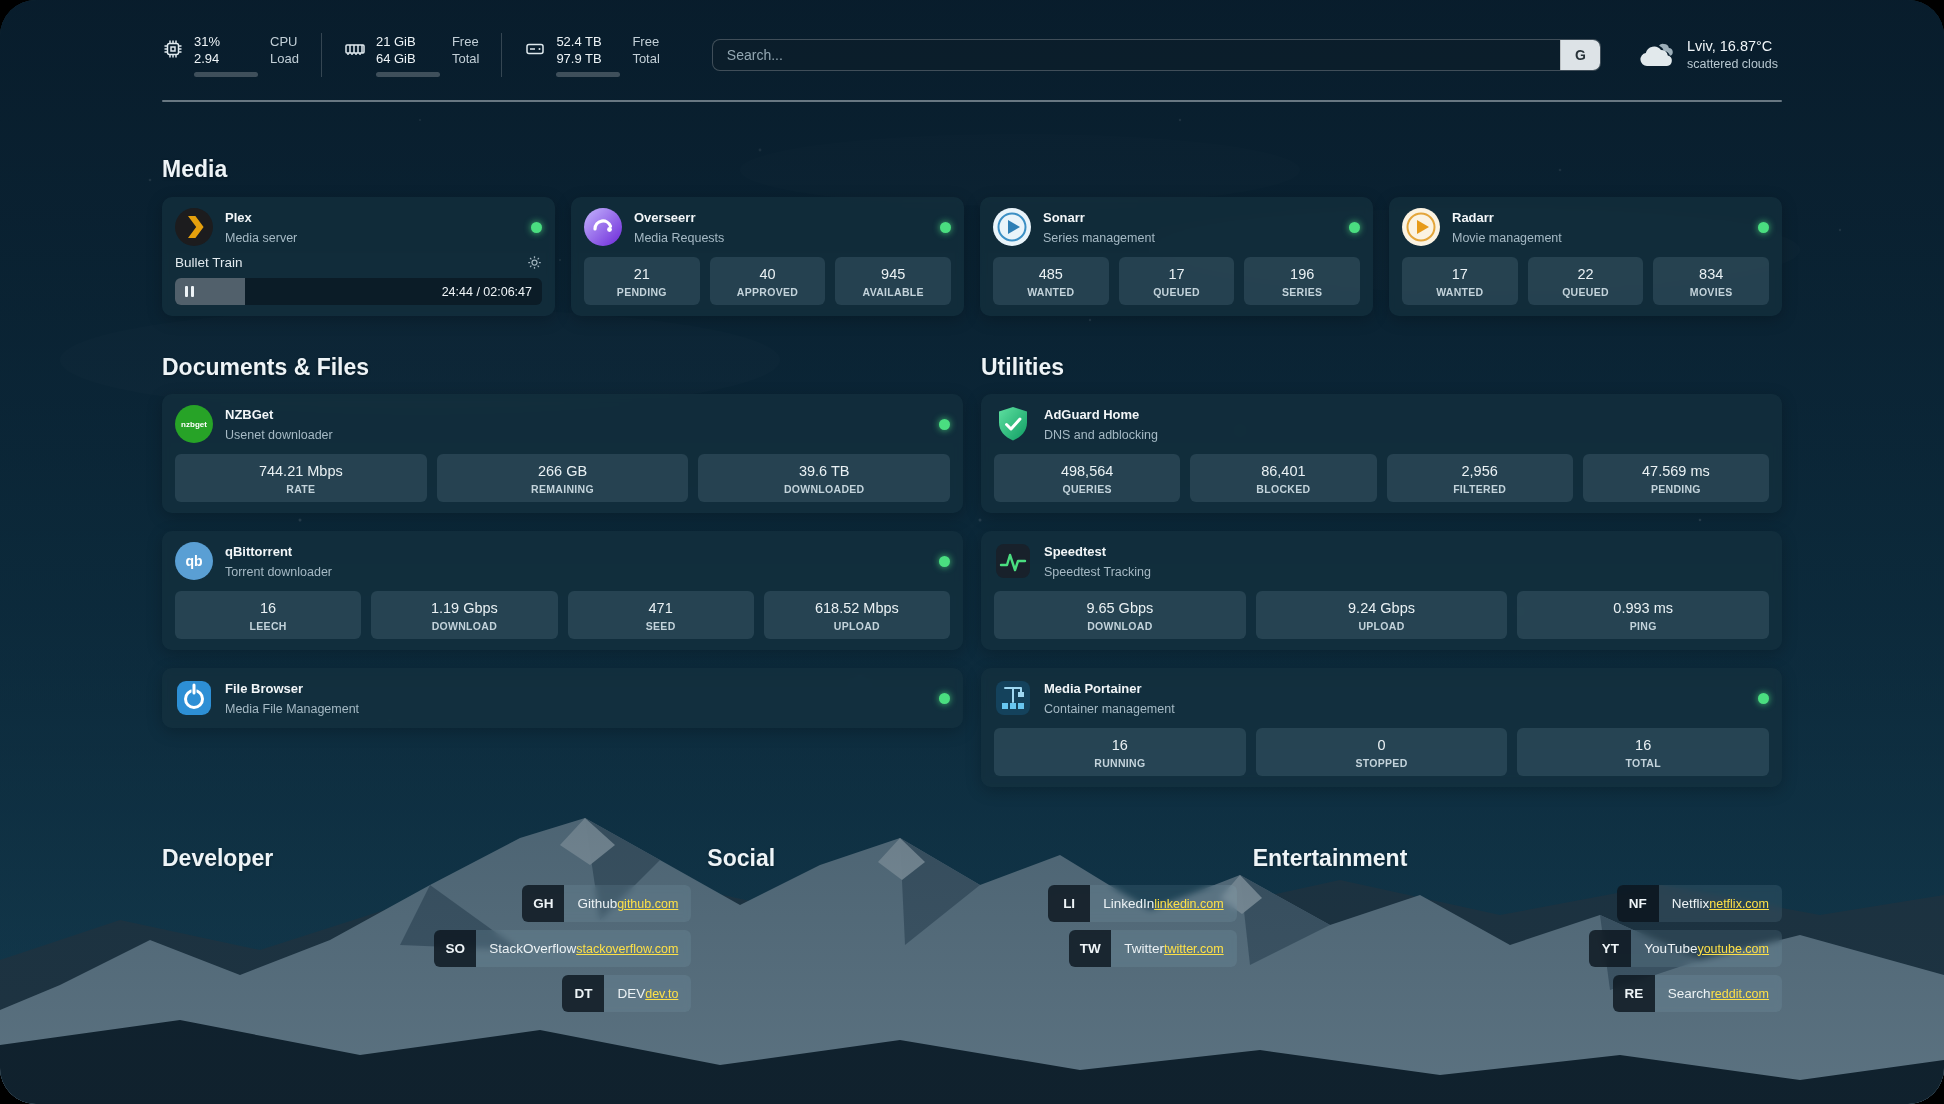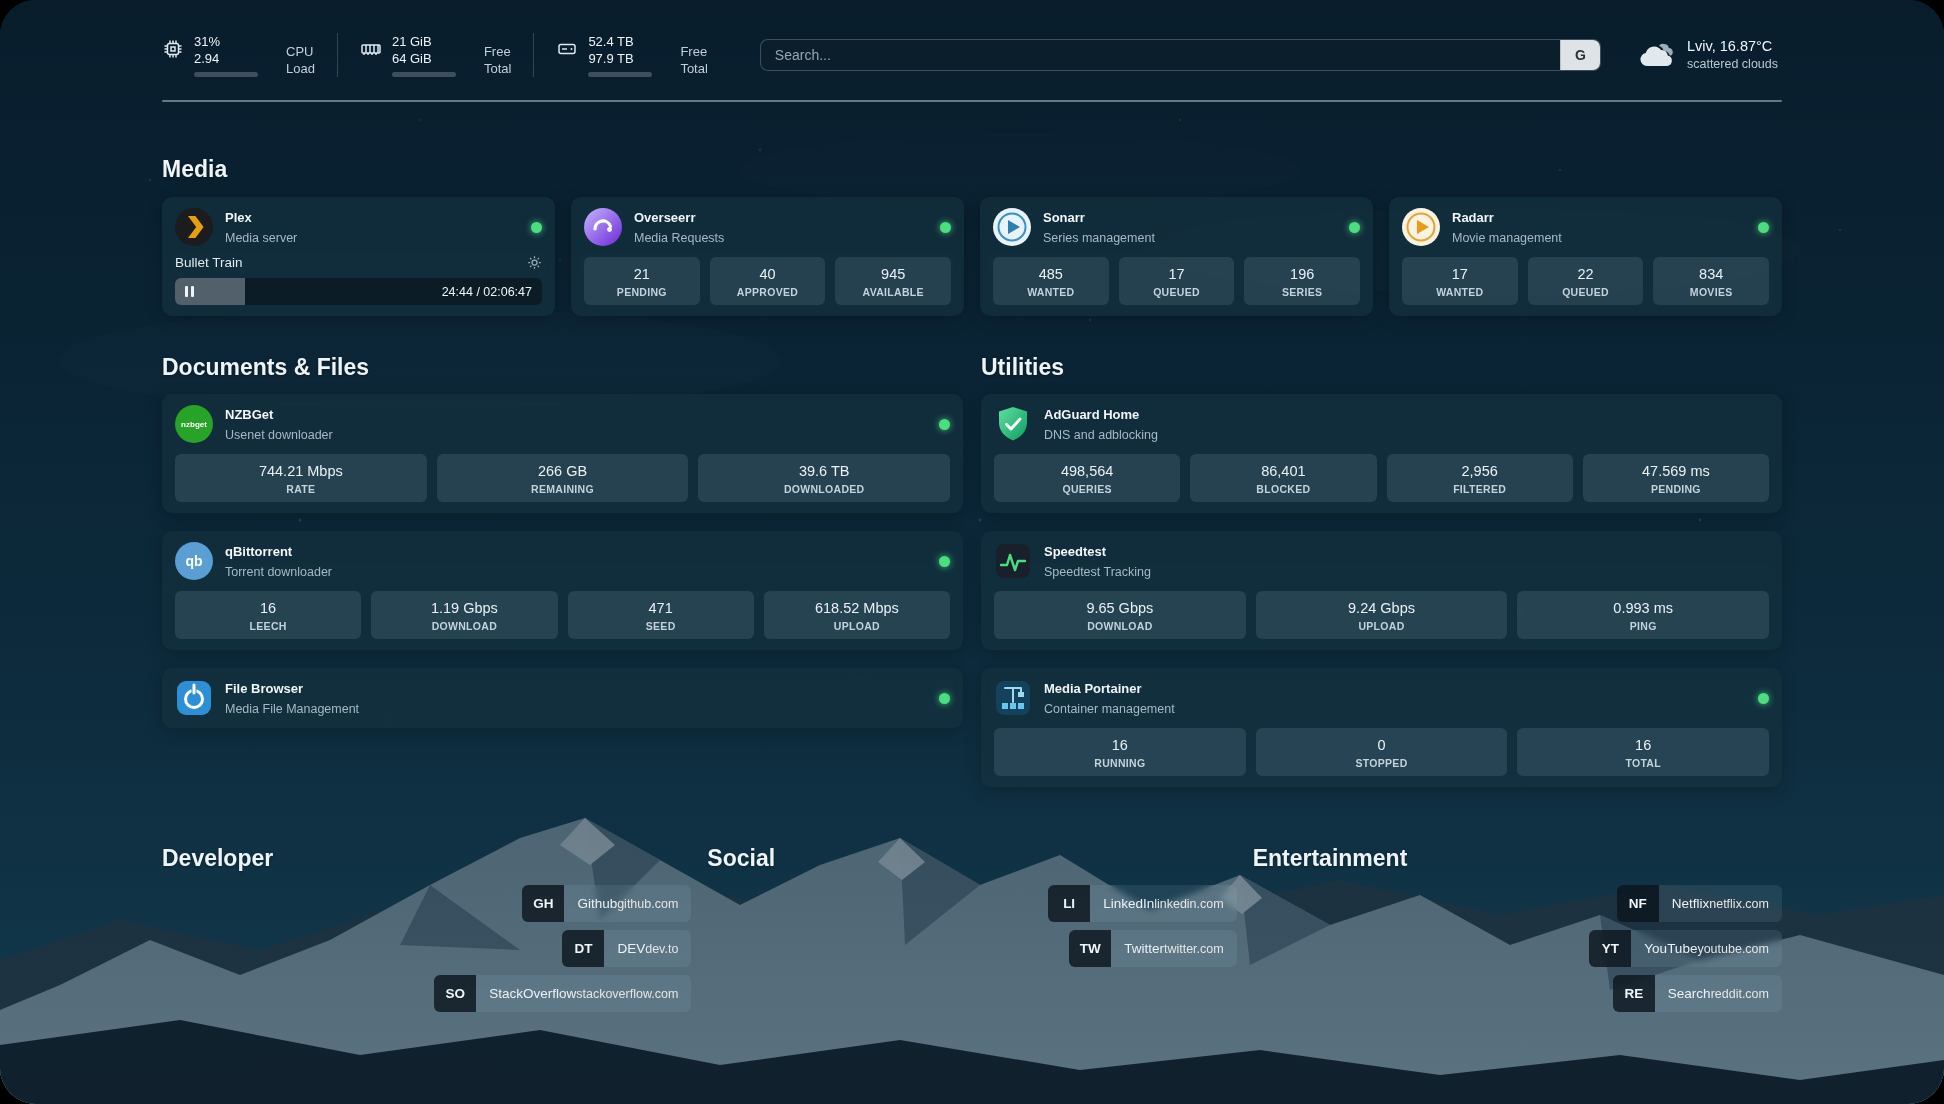--- a/index.html
+++ b/index.html
@@ -17,21 +17,21 @@
   .bg { position:absolute; inset:0; width:100%; height:100%; display:block; }
   .content { position:relative; z-index:2; width:1620px; margin:0 auto; padding-top:26px; }
 
   
   .topbar { display:flex; align-items:center; gap:30px; height:58px; }
   .resources { display:flex; align-items:flex-start; }
   .res-widget { display:flex; gap:10px; padding:0 22px; }
   .res-widget:first-child { padding-left:0; }
   .res-widget + .res-widget { border-left:1px solid rgba(255,255,255,0.18); }
   .res-icon { color:#dfe9ee; margin-top:5px; }
-  .res-cols { display:flex; gap:28px;align-items:flex-end; }
+  .res-cols { display:flex; gap:12px; }
   .res-nums { display:flex; flex-direction:column; align-items:flex-start; }
   .res-labels { display:flex; flex-direction:column; align-items:flex-start; }
   .res-val { font-size:13px; color:#eef4f7; line-height:17px; white-space:nowrap; }
   .res-lab { font-size:13px; color:#c2cfd7; line-height:17px; }
   .res-bar { margin-top:5px; width:100%; min-width:64px; height:5px; border-radius:3px; background:rgba(255,255,255,0.22); overflow:hidden; }
   .res-bar-fill { height:100%; border-radius:3px; background:#dfe7ec; }
 
   .searchwrap { flex:1; position:relative; }
   .search-input {
     width:100%; height:32px; border-radius:8px; border:1px solid rgba(255,255,255,0.22);
@@ -92,21 +92,21 @@
   .bm-row {
     display:flex; align-items:center; height:37px; border-radius:6px; overflow:hidden;
     background:rgba(160,195,210,0.12); cursor:pointer; backdrop-filter:blur(3px);
   }
   .bm-abbr {
     align-self:stretch; display:flex; align-items:center; justify-content:center;
     min-width:42px; padding:0 9px; background:rgba(6,16,24,0.78);
     font-weight:700; font-size:13.5px; color:#eef4f7;
   }
   .bm-name { margin-left:13px; font-size:13.5px; color:#ecf2f5; }
-  .bm-url { margin-left:auto; margin-right:13px; font-size:12.5px; color:#e5e5e5; }
+  .bm-url { margin-left:auto; margin-right:13px; font-size:12.5px; color:#fde047;text-decoration:underline; }
 </style>
 </head>
 <body>
 
 <div class="screen">
 
   <svg class="bg" viewBox="0 0 1944 1104" preserveAspectRatio="xMidYMid slice">
     <defs>
       <linearGradient id="sky" x1="0" y1="0" x2="0" y2="1">
         <stop offset="0" stop-color="#0a2030"></stop>
@@ -588,29 +588,29 @@
 
       <div class="bm-group">
         <h2 class="sec-title" style="margin-top:0">Developer</h2>
         <div class="bm-list">
           <div class="bm-row">
             <span class="bm-abbr">GH</span>
             <span class="bm-name">Github</span>
             <span class="bm-url">github.com</span>
           </div>
           <div class="bm-row">
+            <span class="bm-abbr">SO</span>
+            <span class="bm-name">StackOverflow</span>
+            <span class="bm-url">stackoverflow.com</span>
+          </div>
+          <div class="bm-row">
             <span class="bm-abbr">DT</span>
             <span class="bm-name">DEV</span>
             <span class="bm-url">dev.to</span>
           </div>
-          <div class="bm-row">
-            <span class="bm-abbr">SO</span>
-            <span class="bm-name">StackOverflow</span>
-            <span class="bm-url">stackoverflow.com</span>
-          </div>
         </div>
       </div>
 
       <div class="bm-group">
         <h2 class="sec-title" style="margin-top:0">Social</h2>
         <div class="bm-list">
           <div class="bm-row">
             <span class="bm-abbr">LI</span>
             <span class="bm-name">LinkedIn</span>
             <span class="bm-url">linkedin.com</span>

